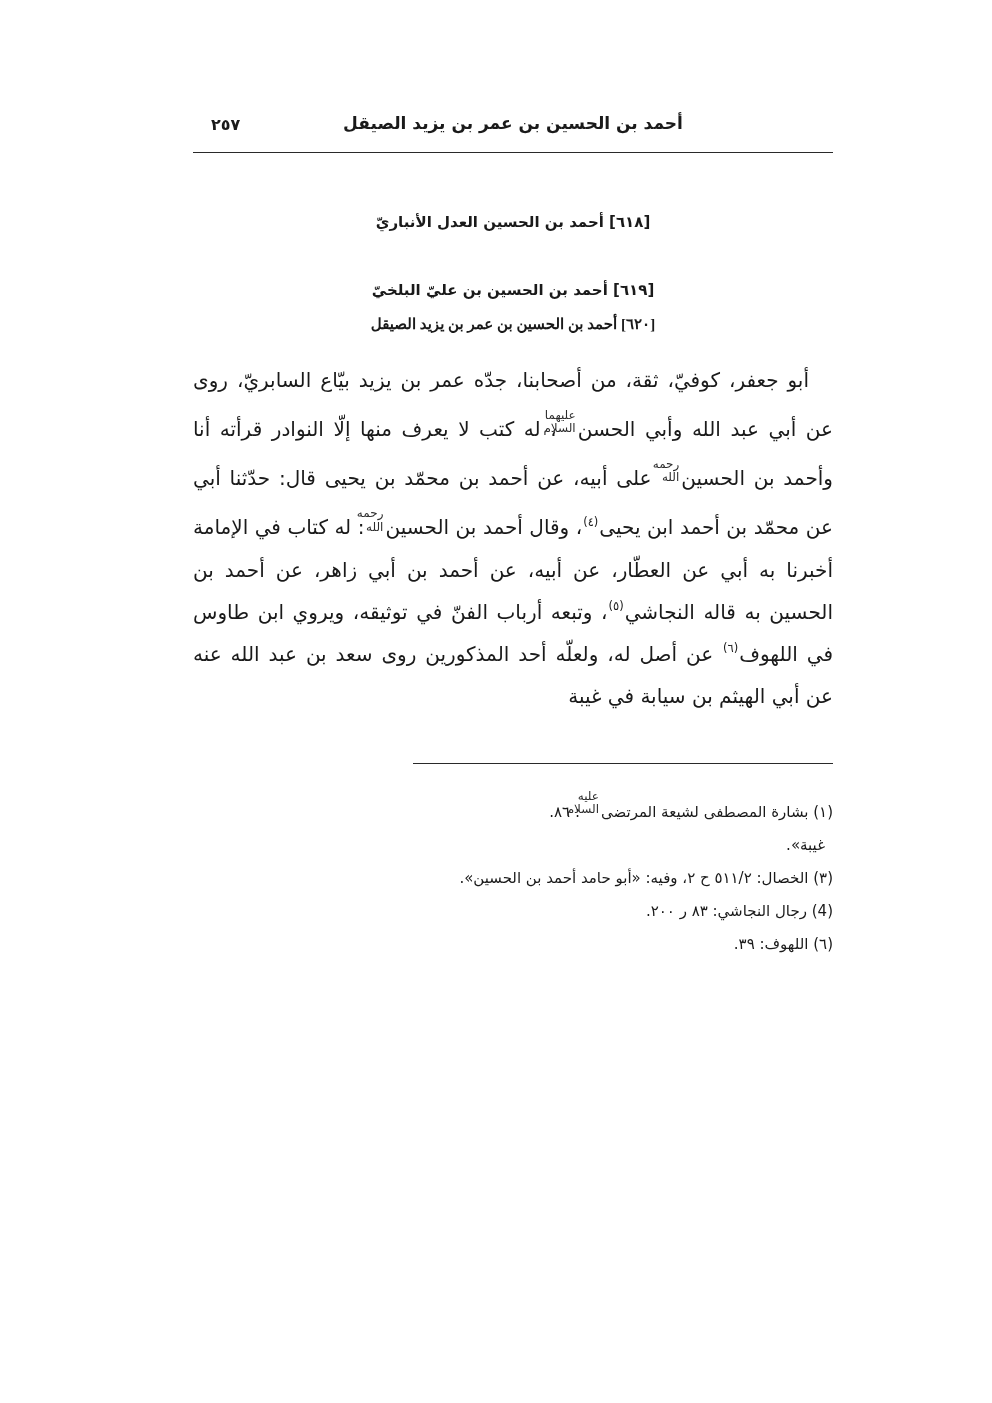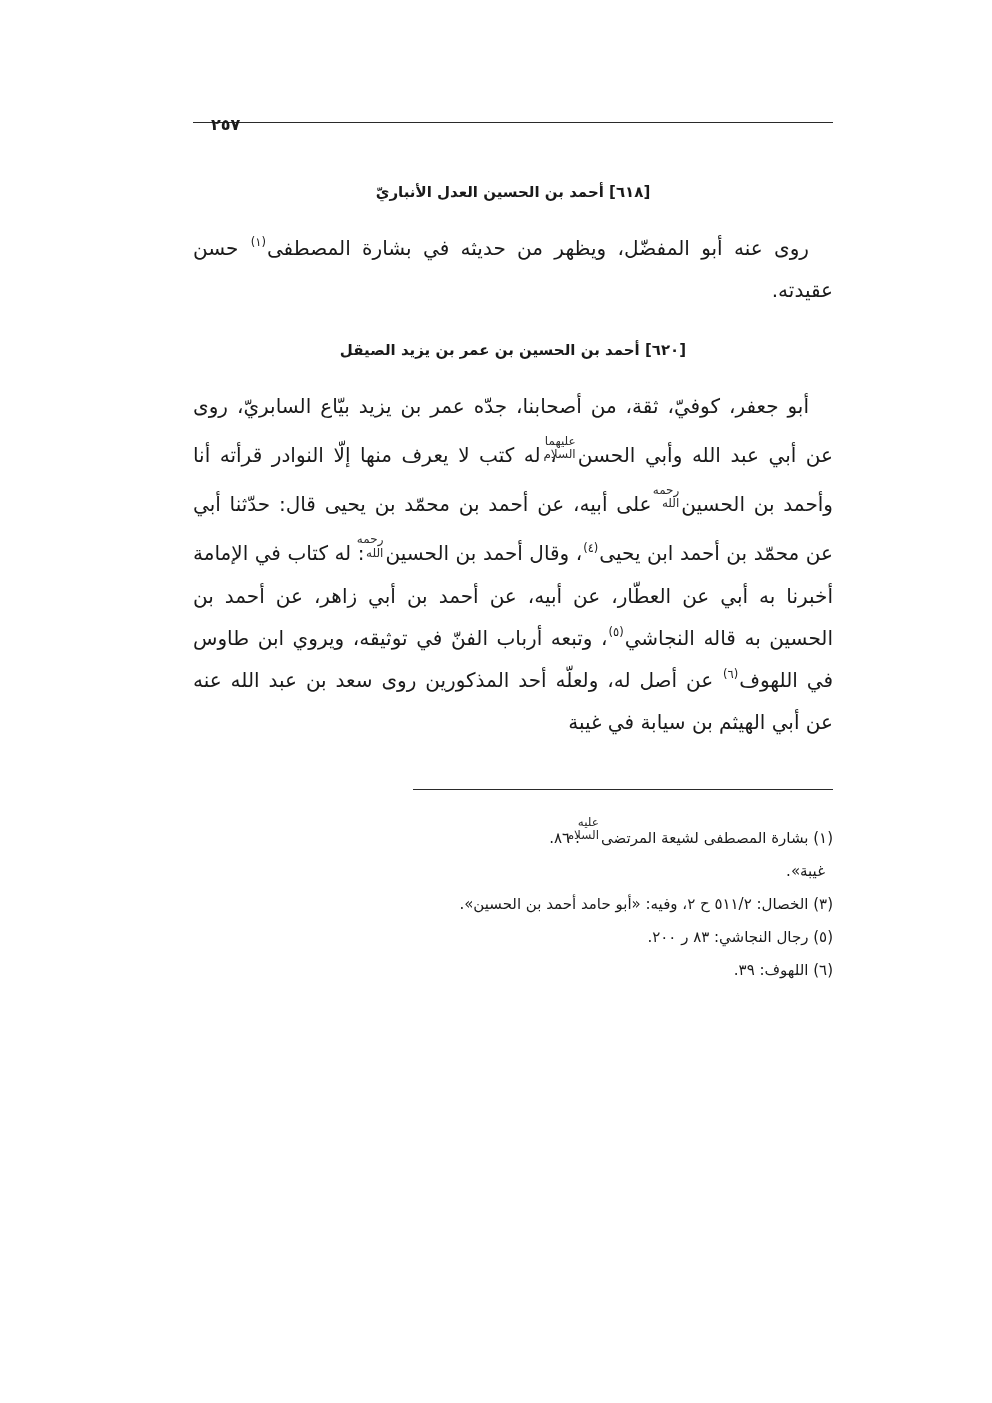--- a/index.html
+++ b/index.html
@@ -12,21 +12,21 @@
 
   
   .page-header{position:relative;line-height:30px;padding-bottom:14px;border-bottom:1.5px solid #2a2a2a;}
   .running-title{text-align:center;font-weight:bold;font-size:17px;}
   .page-number{position:absolute;left:18px;top:2px;font-size:16px;font-weight:bold;letter-spacing:1px;}
 
   
   .entry-heading{text-align:center;font-weight:bold;font-size:15px;line-height:34px;margin:0;}
   .mt-h1{margin-top:52px;}
   .mt-h2{margin-top:34px;}
-  .mt-h3{margin-top:22px;}
+  .mt-h3{font-family:Liberation Serif, serif;}
 
   
   .entry-body{
     margin:18px 0 0 0;font-size:20px;line-height:42px;text-align:justify;
     text-indent:24px;
   }
 
   sup.fnmark{
     font-size:11.5px;line-height:0;position:relative;top:-1px;vertical-align:super;
     letter-spacing:0;margin:0 1px;
@@ -48,33 +48,34 @@
   .fn-cont{padding-right:8px;}
 </style>
 </head>
 <body>
 
 <div class="page">
   <div class="content">
 
     <div class="page-header">
       <div class="page-number">٢٥٧</div>
+      <div class="running-title">أحمد بن الحسين بن عمر بن يزيد الصيقل</div>
     </div>
 
     <h2 class="entry-heading mt-h1">[٦١٨] أحمد بن الحسين العدل الأنباريّ</h2>
-    <p class="entry-body">روى عنه أبو المفضّل، ويظهر من حديثه في بشارة المصطفى<sup class="fnmark">(١)</sup> حسن عقيدته.</p>
 
+    <h2 class="entry-heading mt-h2">[٦١٩] أحمد بن الحسين بن عليّ البلخيّ</h2>
 
     <h2 class="entry-heading mt-h3">[٦٢٠] أحمد بن الحسين بن عمر بن يزيد الصيقل</h2>
     <p class="entry-body">أبو جعفر، كوفيّ، ثقة، من أصحابنا، جدّه عمر بن يزيد بيّاع السابريّ، روى عن أبي عبد الله وأبي الحسن<span class="honorific">عليهما السلام</span>، له كتب لا يعرف منها إلّا النوادر قرأته أنا وأحمد بن الحسين<span class="honorific">رحمه الله</span> على أبيه، عن أحمد بن محمّد بن يحيى قال: حدّثنا أبي عن محمّد بن أحمد ابن يحيى<sup class="fnmark">(٤)</sup>، وقال أحمد بن الحسين<span class="honorific">رحمه الله</span>: له كتاب في الإمامة أخبرنا به أبي عن العطّار، عن أبيه، عن أحمد بن أبي زاهر، عن أحمد بن الحسين به قاله النجاشي<sup class="fnmark">(٥)</sup>، وتبعه أرباب الفنّ في توثيقه، ويروي ابن طاوس في اللهوف<sup class="fnmark">(٦)</sup> عن أصل له، ولعلّه أحد المذكورين روى سعد بن عبد الله عنه عن أبي الهيثم بن سيابة في غيبة</p>
 
     <div class="footnote-separator"></div>
 
     <div class="footnotes">
       <div class="fn-line">(١) بشارة المصطفى لشيعة المرتضى<span class="honorific">عليه السلام</span>: ٨٦.</div>
       <div class="fn-line fn-cont">غيبة».</div>
       <div class="fn-line">(٣) الخصال: ٥١١/٢ ح ٢، وفيه: «أبو حامد أحمد بن الحسين».</div>
-      <div class="fn-line">(٥) رجال النجاشي: ٨٣ ر ٢٠٠.</div>
+      <div class="fn-line">(4) رجال النجاشي: ٨٣ ر ٢٠٠.</div>
       <div class="fn-line">(٦) اللهوف: ٣٩.</div>
     </div>
 
   </div>
 </div>
 
 </body></html>

